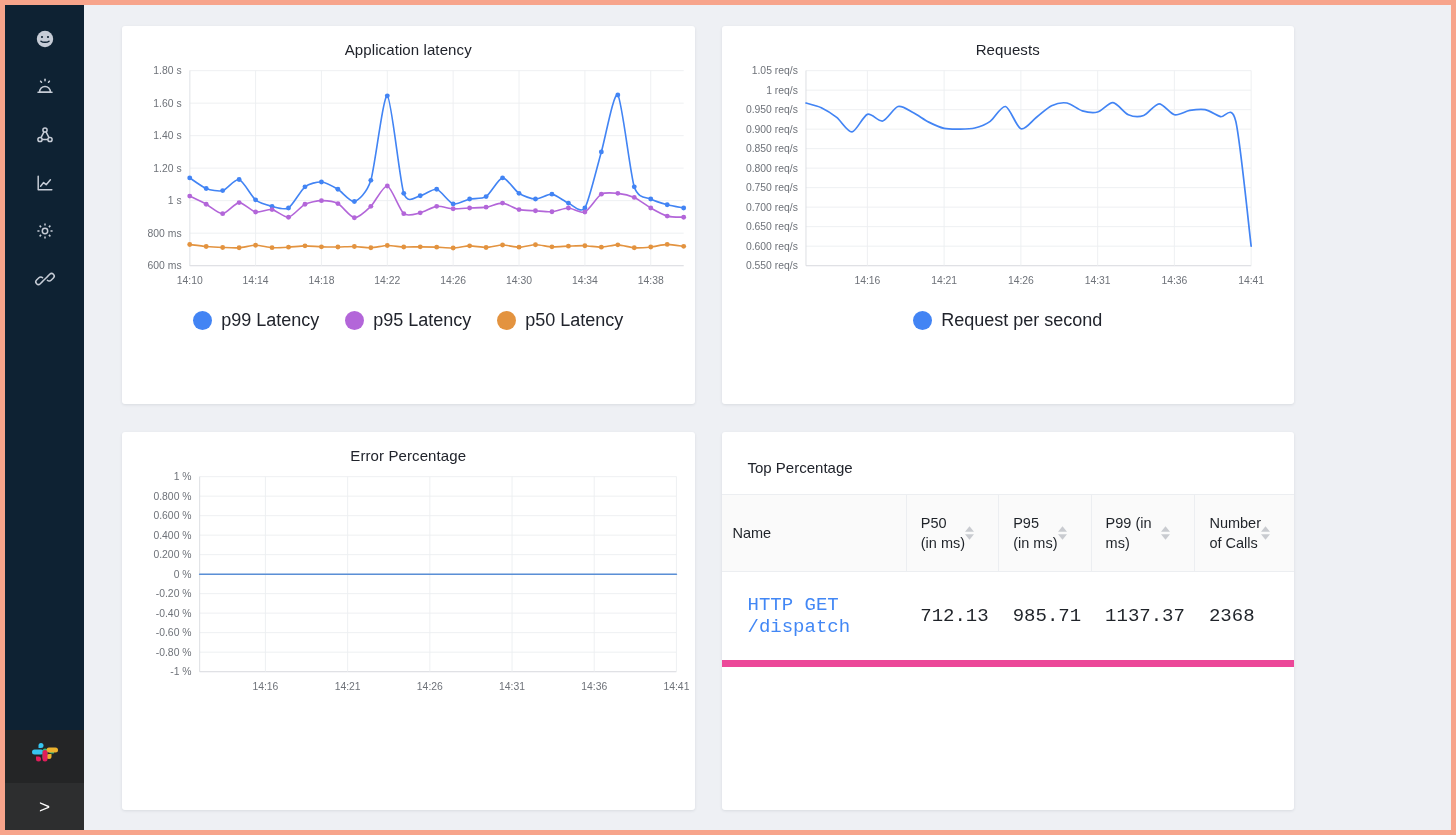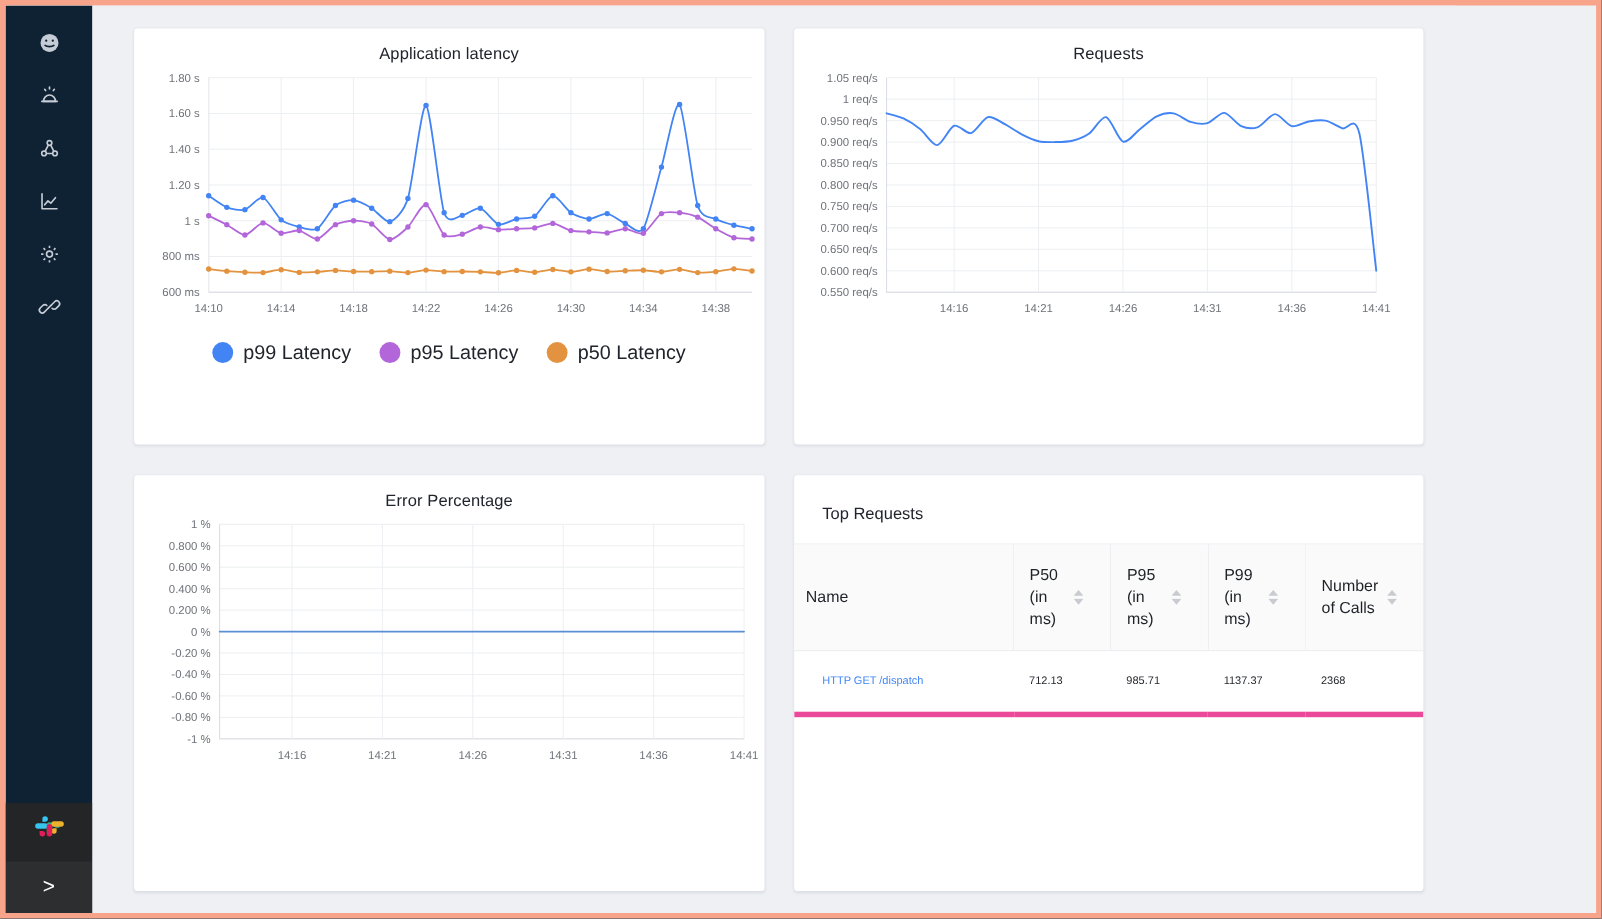--- a/index.html
+++ b/index.html
@@ -118,23 +118,24 @@
   }
   #endpoint-table thead th.col-name { padding-left: 11px; width: 200px; }
   #endpoint-table thead th .thbox {
     display: flex; align-items: center; 
     padding-right: 14px;
   }
   #endpoint-table thead th .thlabel { max-width: 78px; line-height: 1.38; }
   .divider-l { border-left: 1px solid #eceef1; }
   .sorter { display: inline-flex; flex-direction: column; gap: 2px; opacity: .75; }
   #endpoint-table tbody td {
-    font-size: 10px; color: #1f2329;
+    font-size: 19px; color: #1f2329;
     padding: 22px 10px 22px 0;
-    border-bottom: 5px solid #ec4899;
+    border-bottom: 7px solid #ec4899;
+    font-family: Liberation Mono, monospace;
   }
   #endpoint-table tbody td.col-name { padding-left: 26px; }
   .endpoint-link { color: #4287f5; cursor: pointer; }
 </style>
 </head>
 <body>
 
 <div id="viewport">
 
   <div id="sidebar">
@@ -416,20 +417,26 @@
             <text x="331" y="250" class="xtick">14:26</text>
             <line x1="416" y1="14" x2="416" y2="230" class="gridline"></line>
             <text x="416" y="250" class="xtick">14:31</text>
             <line x1="501" y1="14" x2="501" y2="230" class="gridline"></line>
             <text x="501" y="250" class="xtick">14:36</text>
             <line x1="586" y1="14" x2="586" y2="230" class="gridline"></line>
             <text x="586" y="250" class="xtick">14:41</text>
             <path d="M93.00,49.86C95.41,50.59 105.18,52.78 110.00,55.04C114.82,57.30 122.18,62.05 127.00,65.84C131.82,69.63 139.18,82.31 144.00,81.82C148.82,81.33 156.18,64.10 161.00,62.38C165.82,60.67 173.18,70.95 178.00,69.73C182.82,68.50 190.18,55.03 195.00,53.74C199.82,52.46 207.18,58.21 212.00,60.66C216.82,63.10 224.18,68.58 229.00,71.02C233.82,73.47 241.18,76.83 246.00,77.94C250.82,79.04 258.18,78.86 263.00,78.80C267.82,78.74 275.18,78.73 280.00,77.50C284.82,76.28 292.18,73.53 297.00,70.16C301.82,66.79 309.18,52.58 314.00,53.74C318.82,54.91 326.18,76.65 331.00,78.37C335.82,80.08 343.18,69.45 348.00,65.84C352.82,62.23 360.18,55.14 365.00,52.88C369.82,50.62 377.18,49.06 382.00,49.86C386.82,50.65 394.18,57.09 399.00,58.50C403.82,59.90 411.18,61.08 416.00,59.79C420.82,58.51 428.18,49.00 433.00,49.42C437.82,49.85 445.18,60.80 450.00,62.82C454.82,64.84 462.18,65.39 467.00,63.68C471.82,61.97 479.18,50.84 484.00,50.72C488.82,50.60 496.18,61.78 501.00,62.82C505.82,63.86 513.18,58.86 518.00,58.06C522.82,57.27 530.18,56.22 535.00,57.20C539.82,58.18 547.18,63.14 552.00,64.98C556.82,66.81 564.18,49.84 569.00,70.16C573.82,90.48 583.59,188.82 586.00,208.40" fill="none" stroke="#4284f4" stroke-width="1.9" stroke-linecap="round" stroke-linejoin="round"></path>
           </svg>
       </div>
+      <div class="legend" id="legend-requests">
+          <div class="legend-item">
+            <span class="legend-dot" style="background: rgb(66, 132, 244);"></span>
+            <span class="legend-label">Request per second</span>
+          </div>
+        </div>
     </div>
 
     <div class="card">
       <div class="card-title">Error Percentage</div>
       <div class="chart-wrap">
         <svg id="svg-errors" viewBox="0 0 634 270" preserveAspectRatio="none">
             <line x1="86" y1="230" x2="614" y2="230" class="gridline"></line>
             <text x="77" y="234" class="ytick">-1 %</text>
             <line x1="86" y1="208.4" x2="614" y2="208.4" class="gridline"></line>
             <text x="77" y="212.4" class="ytick">-0.80 %</text>
@@ -464,21 +471,21 @@
             <line x1="522.9655172413793" y1="14" x2="522.9655172413793" y2="230" class="gridline"></line>
             <text x="522.9655172413793" y="250" class="xtick">14:36</text>
             <line x1="614" y1="14" x2="614" y2="230" class="gridline"></line>
             <text x="614" y="250" class="xtick">14:41</text>
             <path d="M86.00,122.00L614.00,122.00" fill="none" stroke="#5a8fd6" stroke-width="1.7" stroke-linecap="round" stroke-linejoin="round"></path>
           </svg>
       </div>
     </div>
 
     <div class="card">
-      <div class="card-title-left">Top Requests</div>
+      <div class="card-title-left">Top Percentage</div>
       <table id="endpoint-table">
         <thead>
             <tr id="thead-row">
               <th class="col-name"><span>Name</span></th>
               <th class="divider-l">
                 <div class="thbox" style="padding-left: 14px;">
                   <span class="thlabel">P50 (in ms)</span>
                   <span class="sorter">
                     <svg width="9" height="6" viewBox="0 0 10 6">
                       <path d="M5 0L10 6H0z" fill="#b9bcc2"></path>

